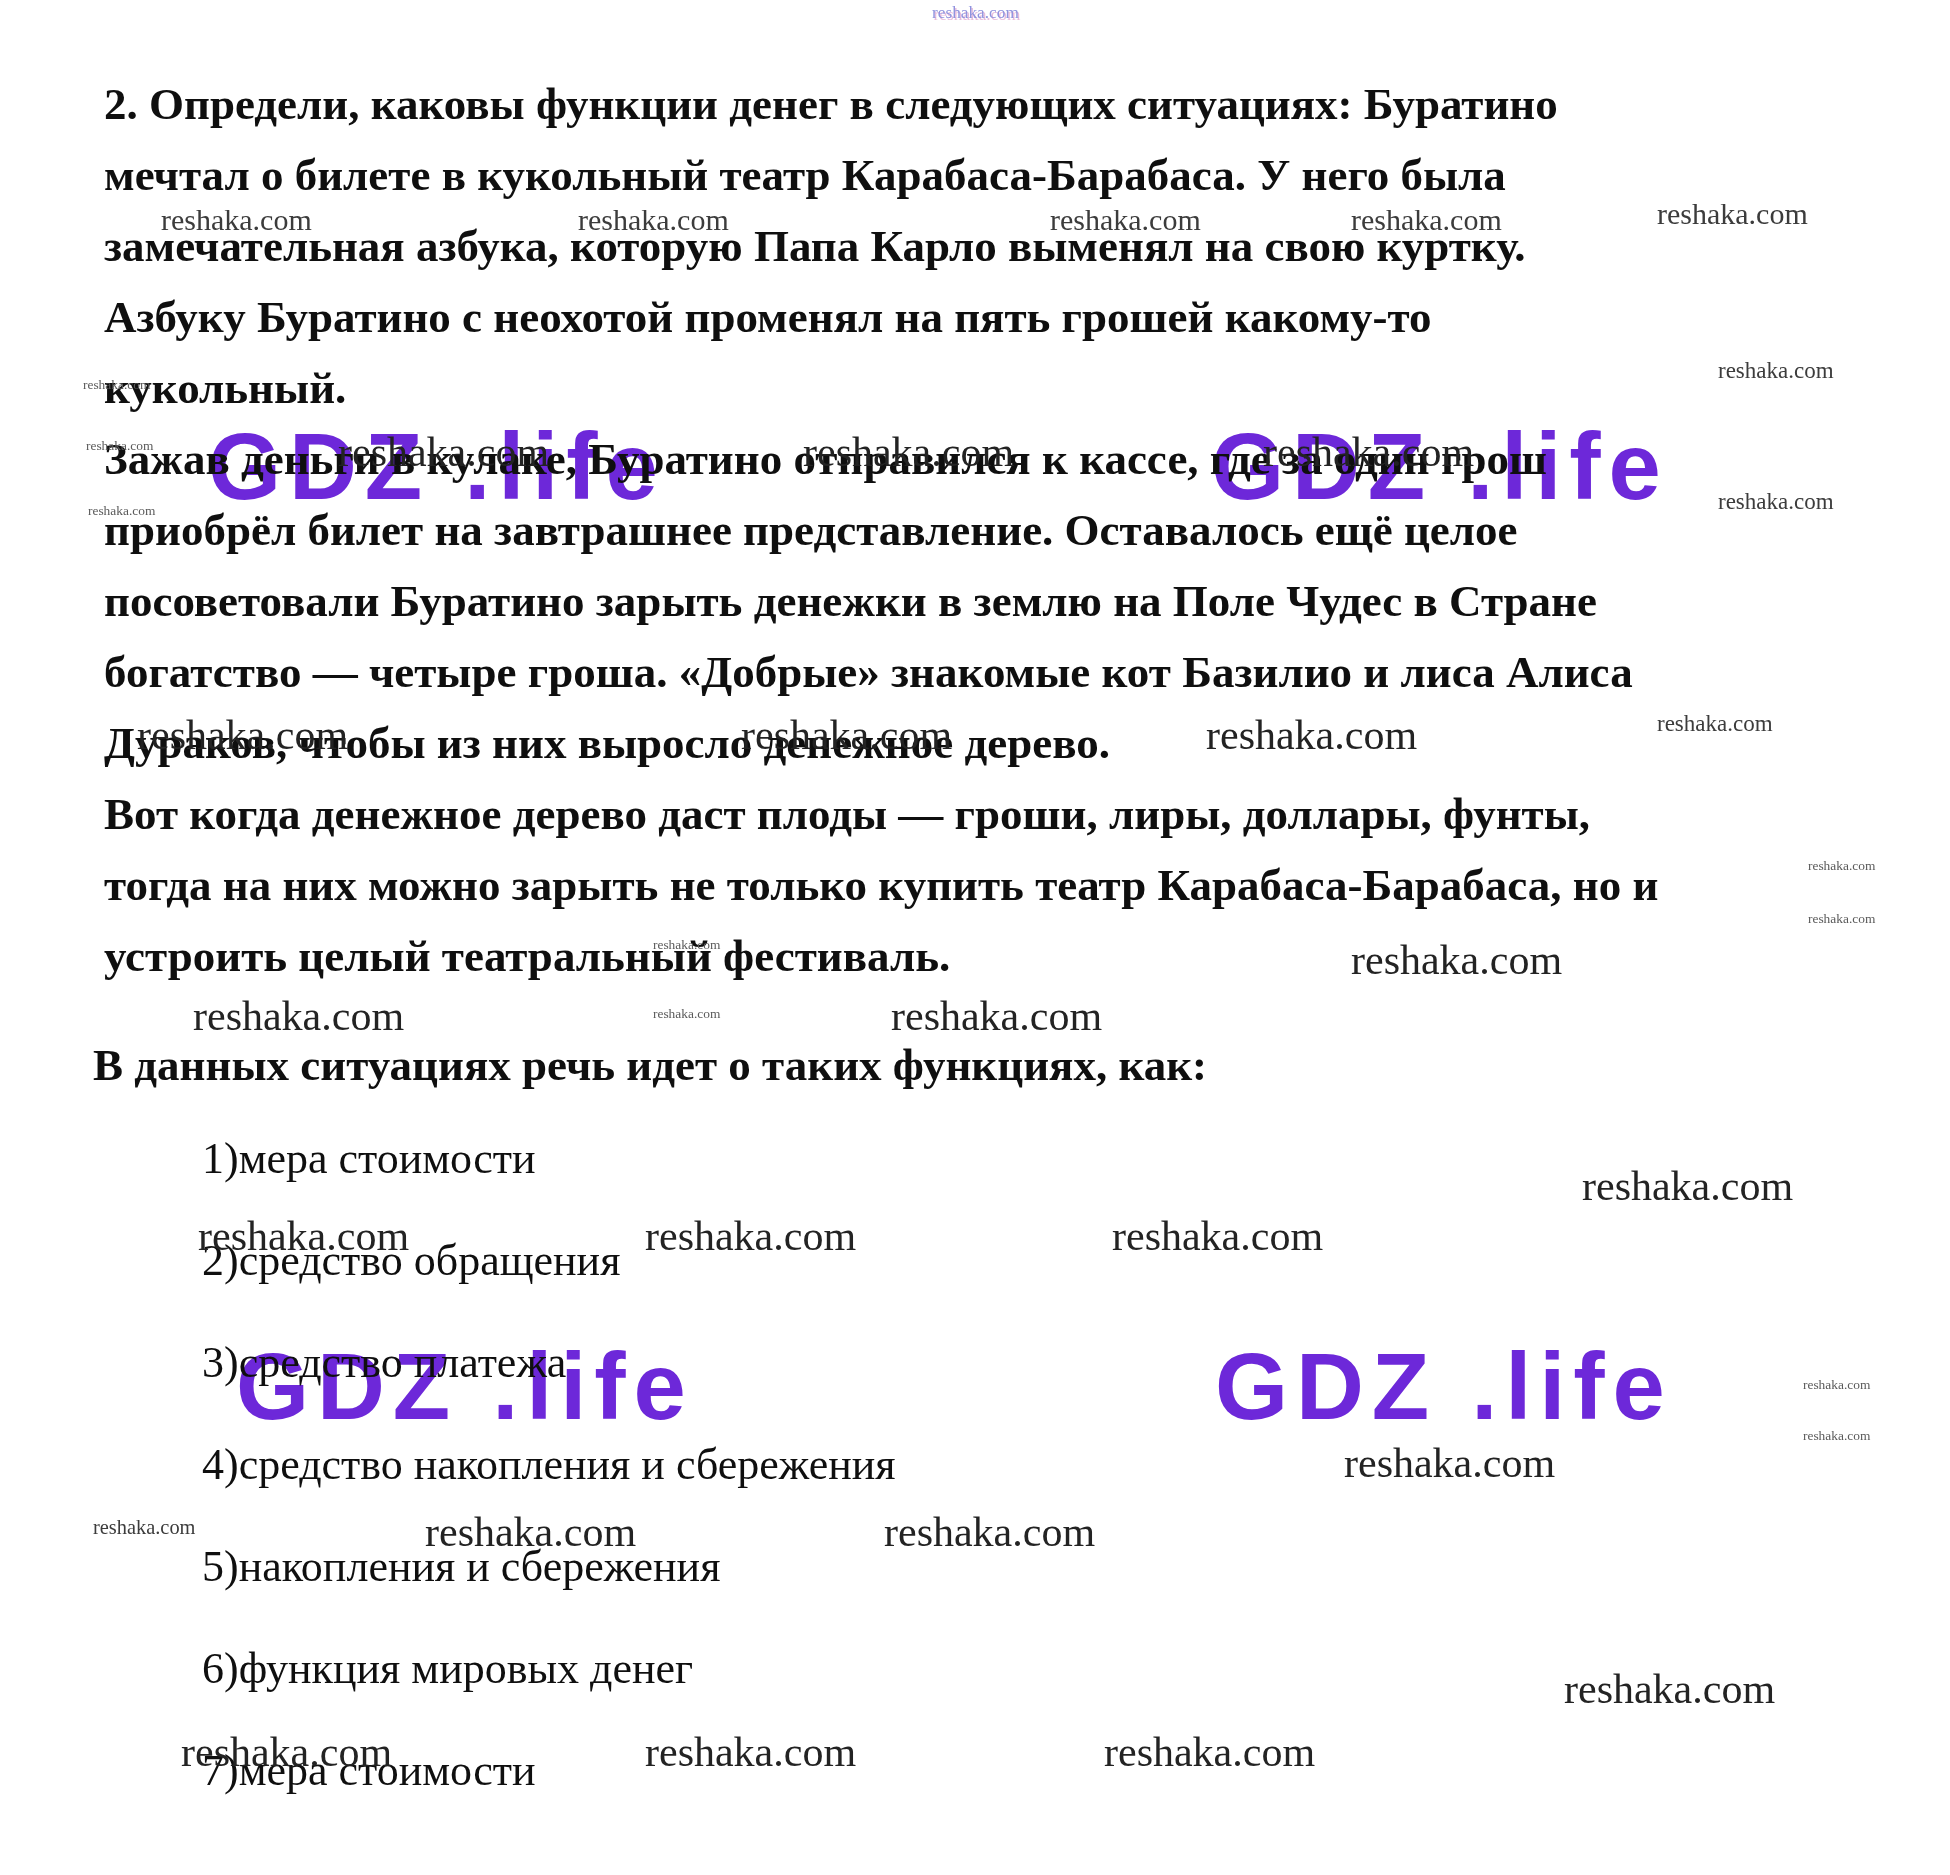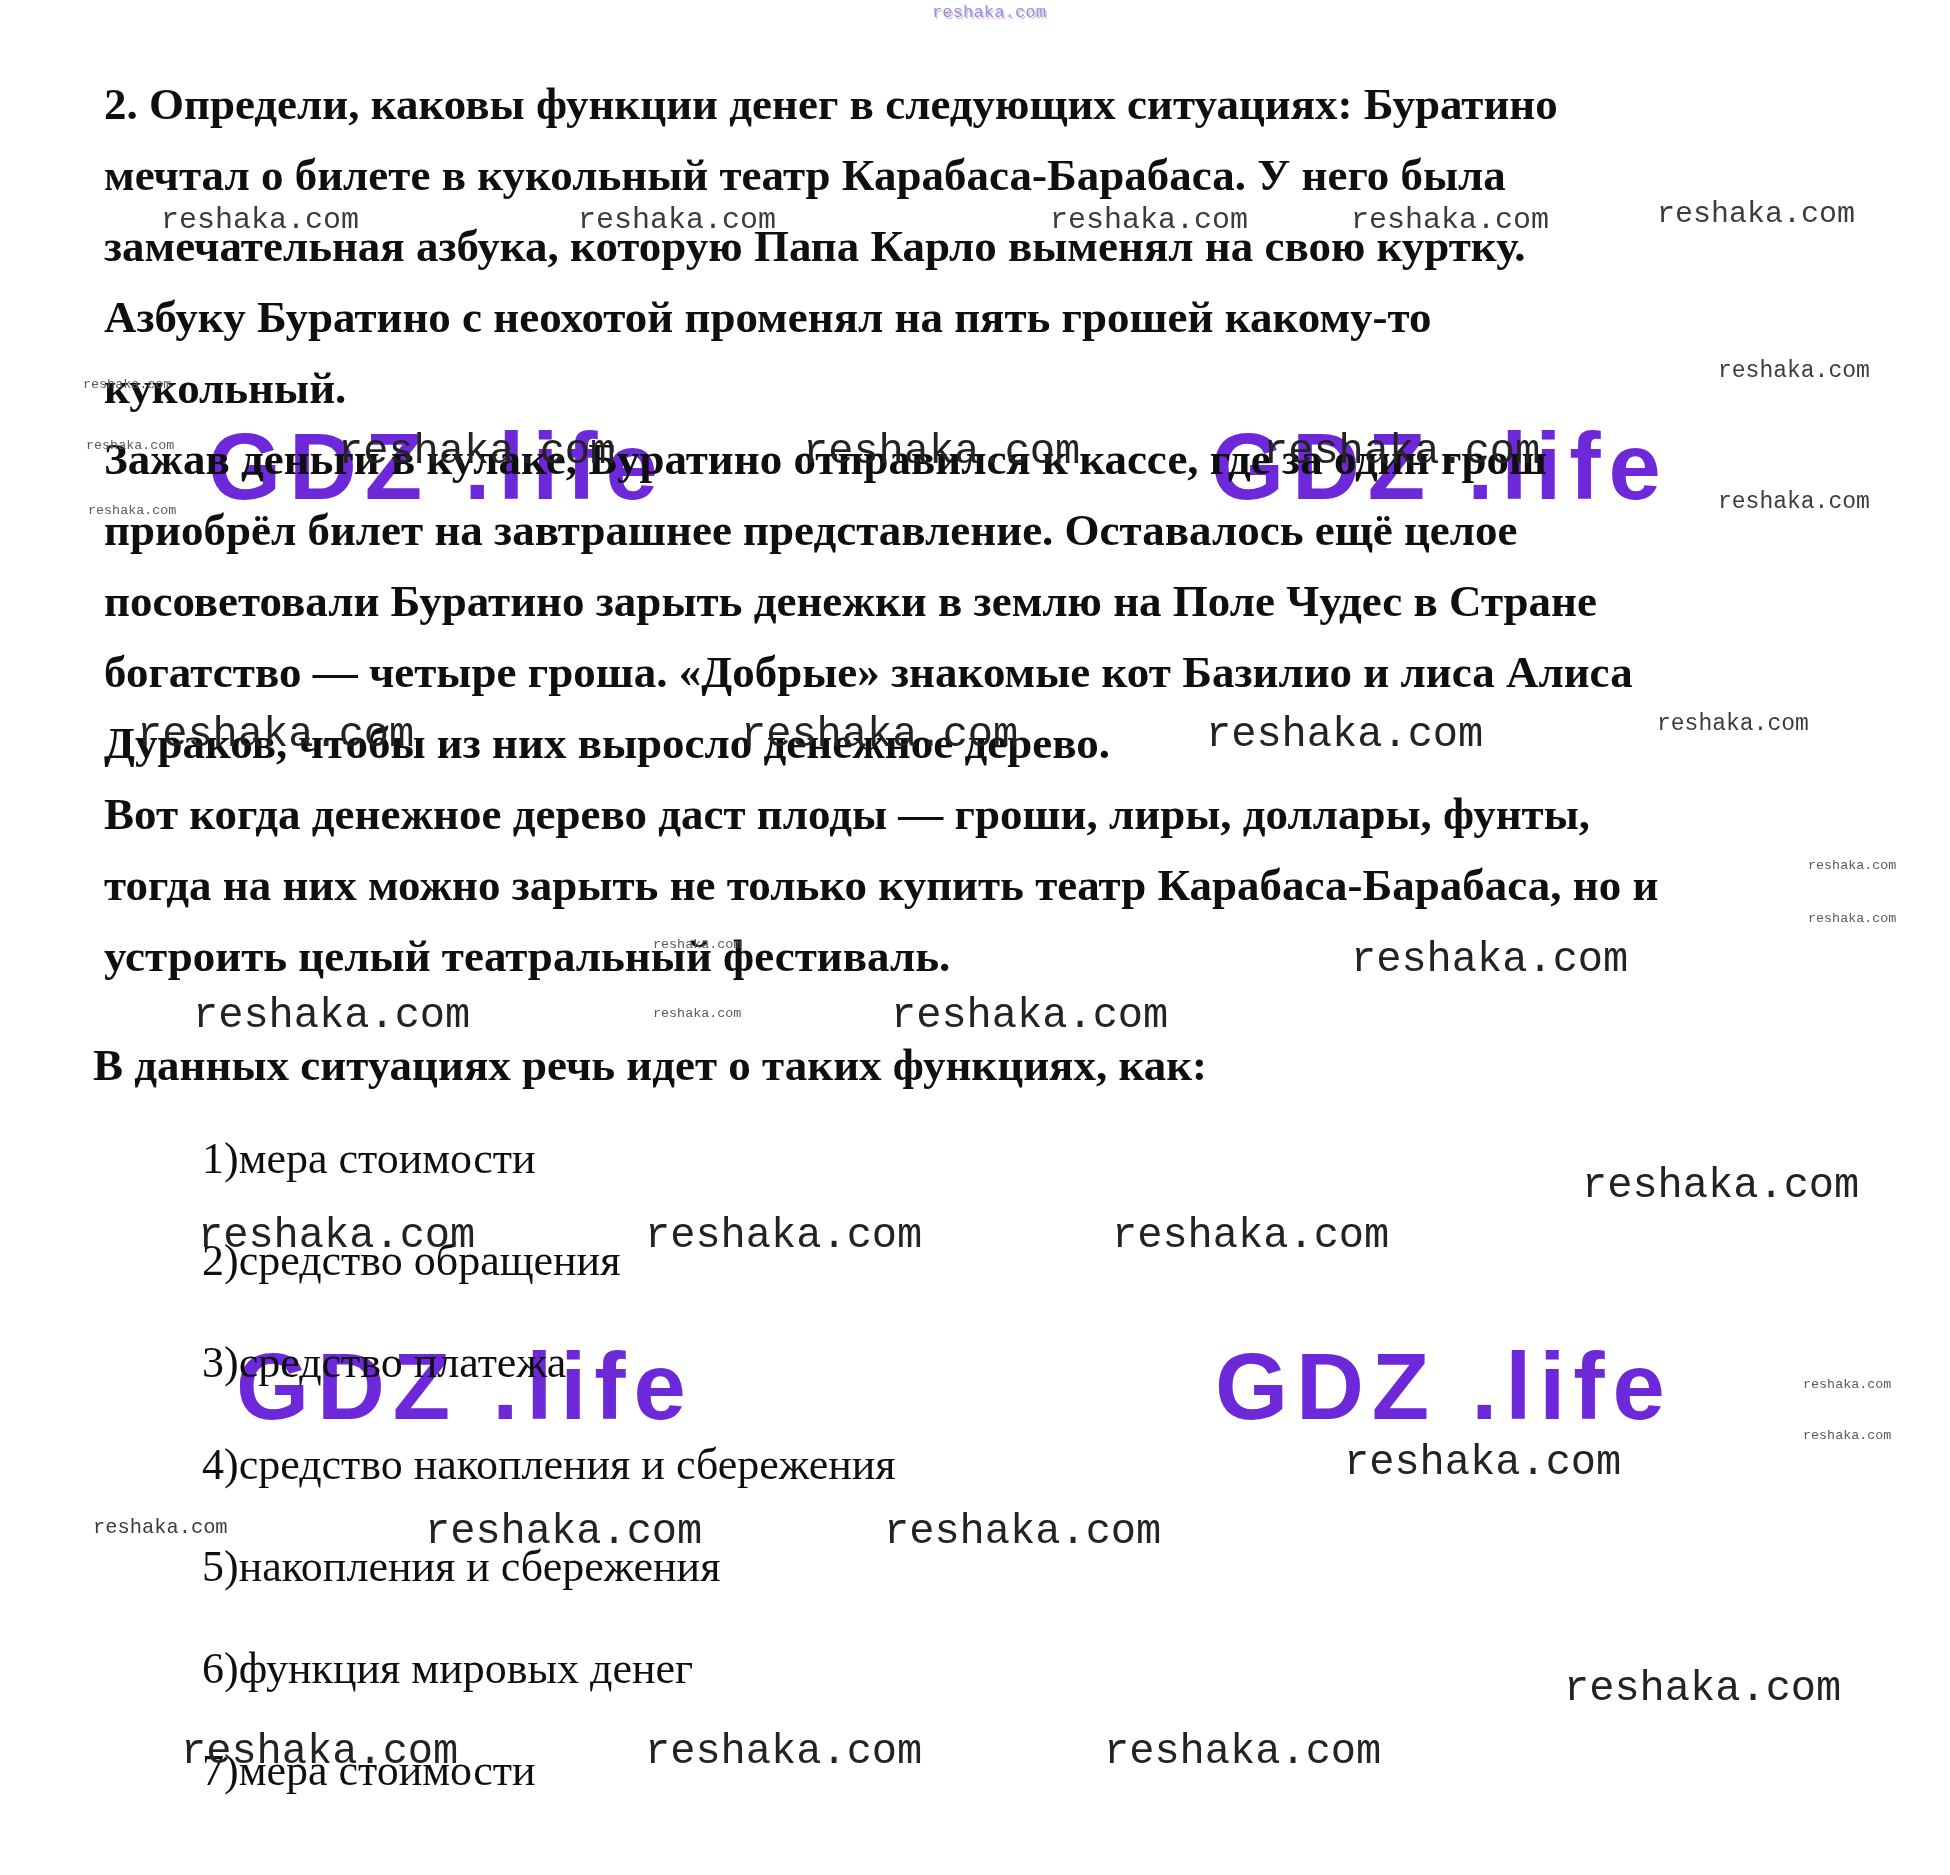--- a/index.html
+++ b/index.html
@@ -42,21 +42,21 @@
     font-size:44px;
     font-weight:normal;
     line-height:71px;
     height:71px;
     margin-bottom:31px;
     white-space:nowrap;
     margin-left:45px;
   }
   .wm {
     position:absolute;
-    font-family:Liberation Mono, monospace;
+    font-family:Liberation Serif, serif;
     white-space:nowrap;
     z-index:2;
     font-weight:normal;
   }
   .wm-big  { font-size:42px; color:#232323; }
   .wm-med  { font-size:30px; color:#3c3c3c; }
   .wm-sm   { font-size:23px; color:#3c3c3c; }
   .wm-sm2  { font-size:20.4px; color:#3c3c3c; }
   .wm-tiny { font-size:13.4px; color:#5a5a5a; }
   .wm-blue {

